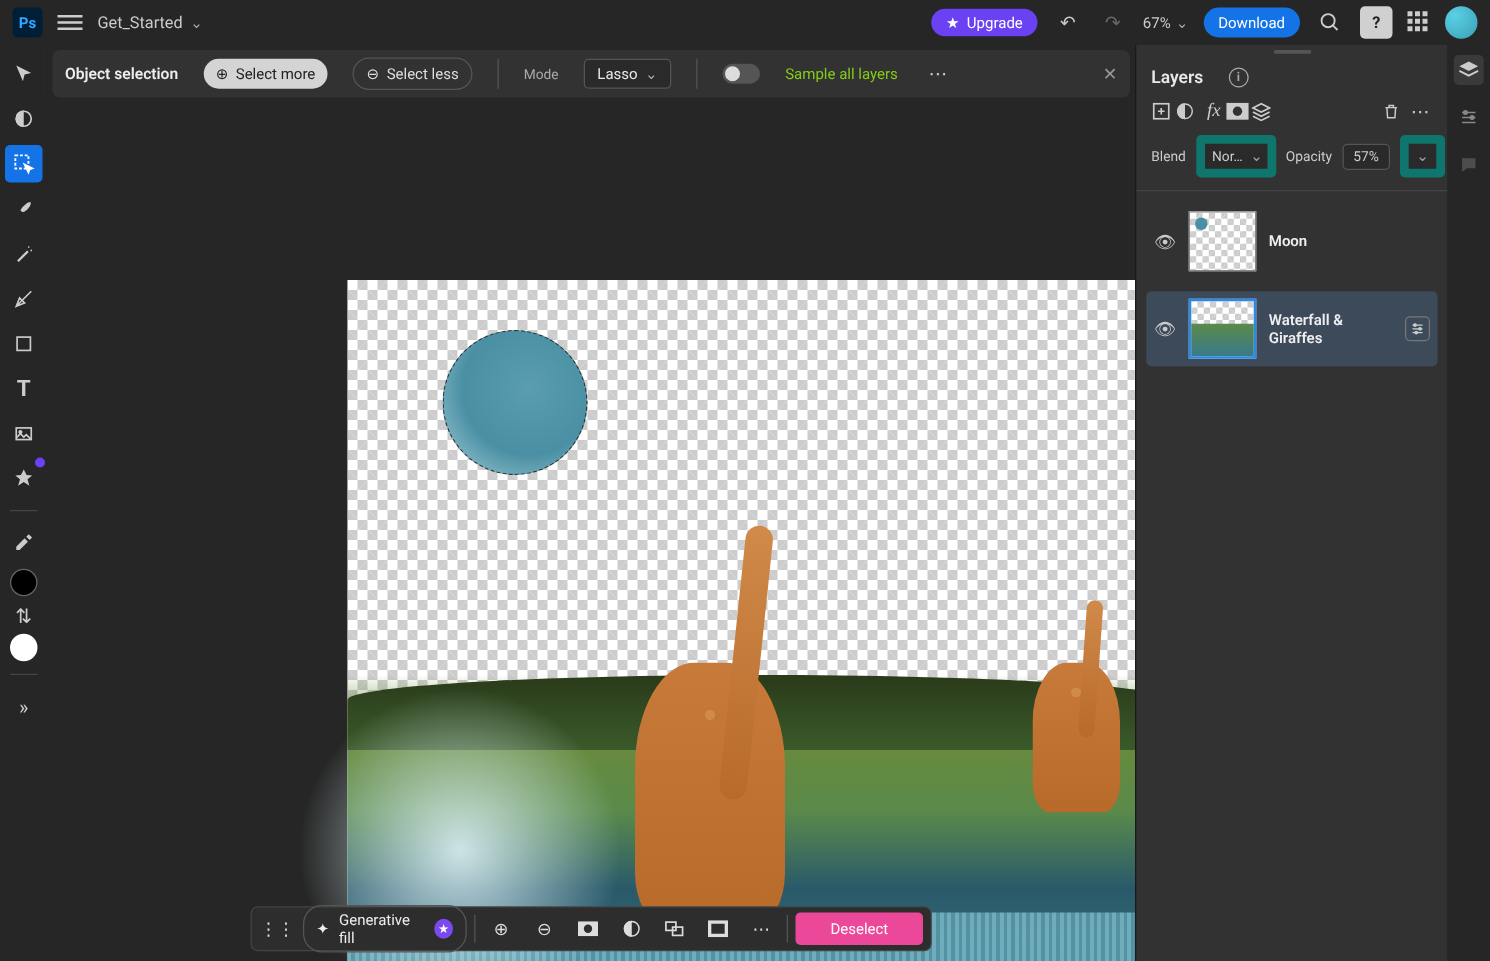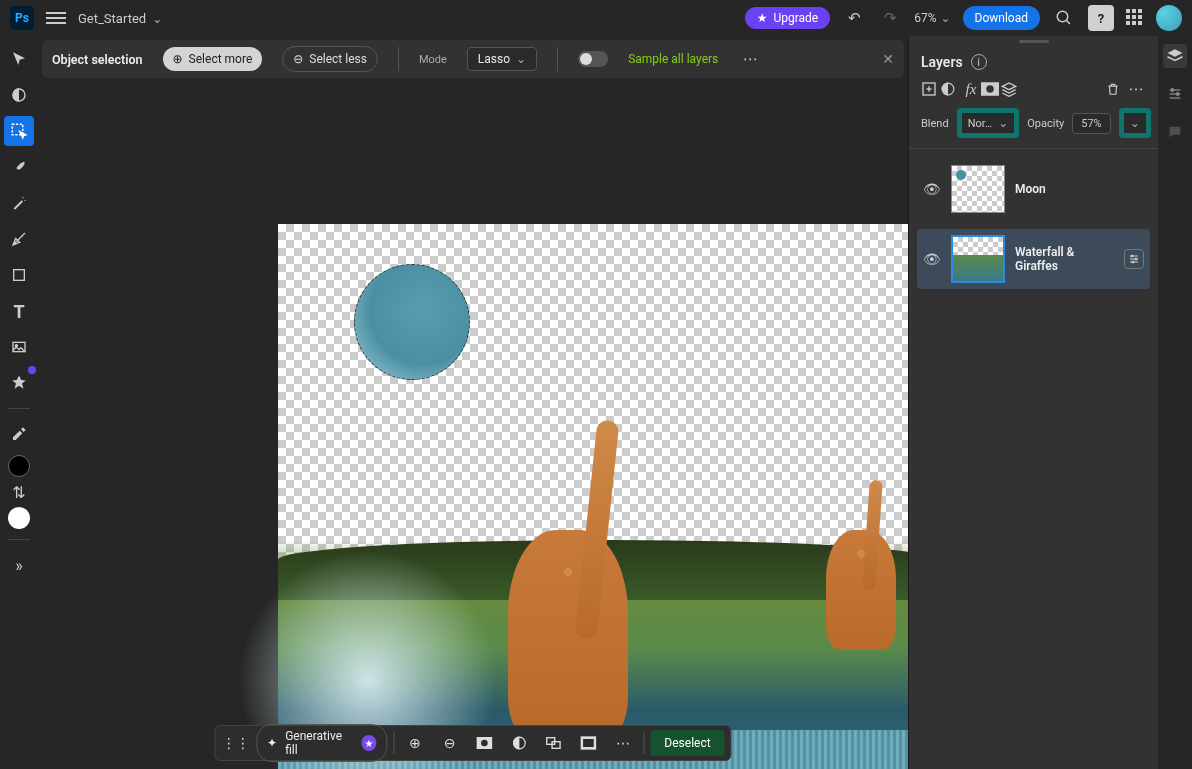--- a/index.html
+++ b/index.html
@@ -62,32 +62,32 @@
   .giraffe.g1 .neck { position:absolute; left:78px; bottom:100px; width:22px; height:220px; background:linear-gradient(#d08a4a,#b86a2a); transform:rotate(6deg); border-radius:12px;}
   .giraffe.g2 { left:548px; bottom:200px; width:70px; height:120px;}
   .giraffe.g2 .neck { position:absolute; left:40px; bottom:60px; width:13px; height:110px; background:linear-gradient(#d08a4a,#b86a2a); transform:rotate(4deg); border-radius:8px;}
 
   .float-bar { position:absolute; left:50%; transform:translateX(-50%); bottom:8px; height:36px;
     background:#2d2d2d; border:1px solid #444; border-radius:6px; display:flex; align-items:center; padding:0 6px; gap:6px;}
   .float-bar .fb-btn { width:30px; height:26px; display:flex; align-items:center; justify-content:center; color:#ddd; cursor:pointer; font-size:14px; border-radius:4px;}
   .gen-fill { display:flex; align-items:center; gap:8px; padding:4px 10px; border:1px solid #555; border-radius:15px; cursor:pointer; font-size:12px; color:#eee;}
   .gen-star { width:16px; height:16px; border-radius:50%; background:#7a4af0; display:flex; align-items:center; justify-content:center; font-size:10px; color:#fff;}
   .vbar { width:1px; height:22px; background:#555;}
-  .deselect { background:#14532d; color:#fff; padding:6px 14px; border-radius:4px; cursor:pointer; font-size:12px;}
+  .deselect { background:#ec4899; color:#fff; padding:6px 28px; border-radius:4px; cursor:pointer; font-size:12px;}
 
   .right-col { width:250px; background:#323232; display:flex; flex-direction:column; border-left:1px solid #1a1a1a;}
   .grip { height:10px; display:flex; align-items:center; justify-content:center;}
   .grip span{width:30px; height:3px; background:#555; border-radius:2px;}
-  .panel-head { display:flex; align-items:center; gap:8px; padding:8px 12px 6px; font-size:14px; font-weight:600;}
+  .panel-head { display:flex; align-items:center; gap:20px; padding:8px 12px 6px; font-size:14px; font-weight:600;}
   .info-circ { width:16px; height:16px; border:1.5px solid #aaa; border-radius:50%; display:flex; align-items:center; justify-content:center; font-size:10px; color:#aaa; cursor:pointer;}
   .layer-actions { display:flex; align-items:center; padding:4px 12px 8px; color:#ccc; font-size:15px;}
   .layer-actions .la { cursor:pointer; width:20px; text-align:center;}
   .layer-actions .spacer { flex:1;}
   .blend-row { display:flex; align-items:center; gap:8px; padding:2px 12px 10px; font-size:11px; color:#ccc; border-bottom:1px solid #444;}
-  .dd { background:#2a2a2a; border:5px solid #0f766e; border-radius:4px; padding:3px 6px; display:flex; align-items:center; gap:6px; cursor:pointer; font-size:11px;}
+  .dd { background:#2a2a2a; border:7px solid #0f766e; border-radius:4px; padding:3px 6px; display:flex; align-items:center; gap:6px; cursor:pointer; font-size:11px;}
   .dd.small{width:64px; justify-content:space-between;}
   .dd.wide{width:56px; justify-content:center;}
   .opac-box { background:#2a2a2a; border:1px solid #555; border-radius:4px; padding:3px 8px; display:flex; align-items:center; gap:6px; font-size:11px;}
 
   .layers-list { padding:10px 8px; display:flex; flex-direction:column; gap:10px;}
   .layer-row { display:flex; align-items:center; gap:10px; padding:6px 6px; border-radius:4px; cursor:pointer;}
   .layer-row.selected { background:#3c4a5a;}
   .eye { width:18px; color:#ccc; cursor:pointer; font-size:14px; text-align:center;}
   .thumb { width:54px; height:48px; border:1px solid #888; background:#fff;
     background-image: linear-gradient(45deg,#ccc 25%,transparent 25%),linear-gradient(-45deg,#ccc 25%,transparent 25%),linear-gradient(45deg,transparent 75%,#ccc 75%),linear-gradient(-45deg,transparent 75%,#ccc 75%);

